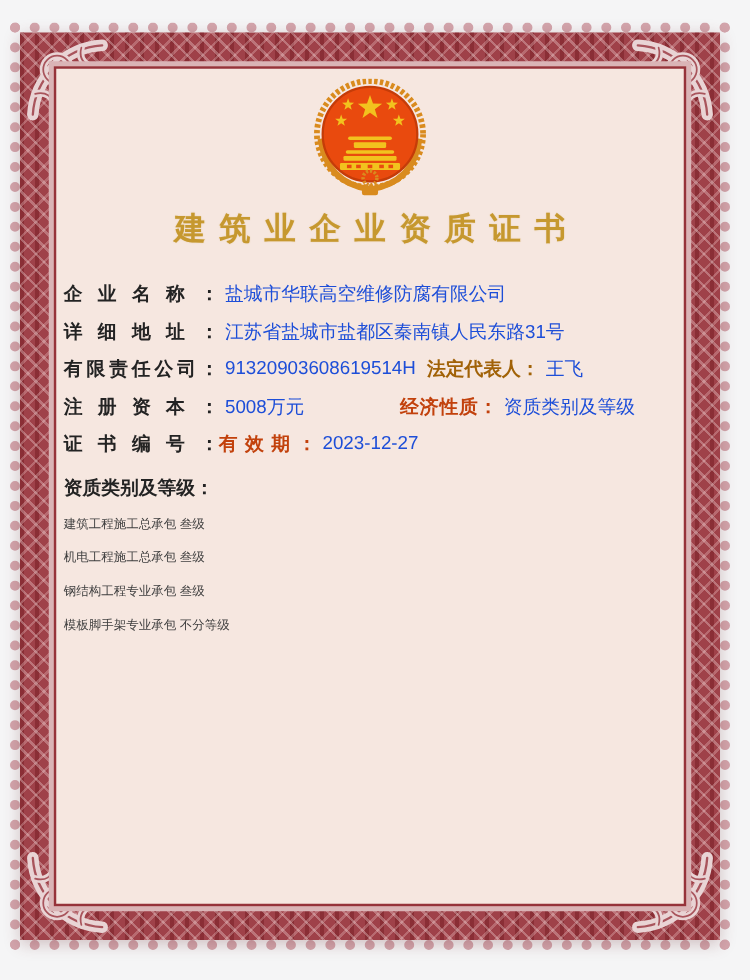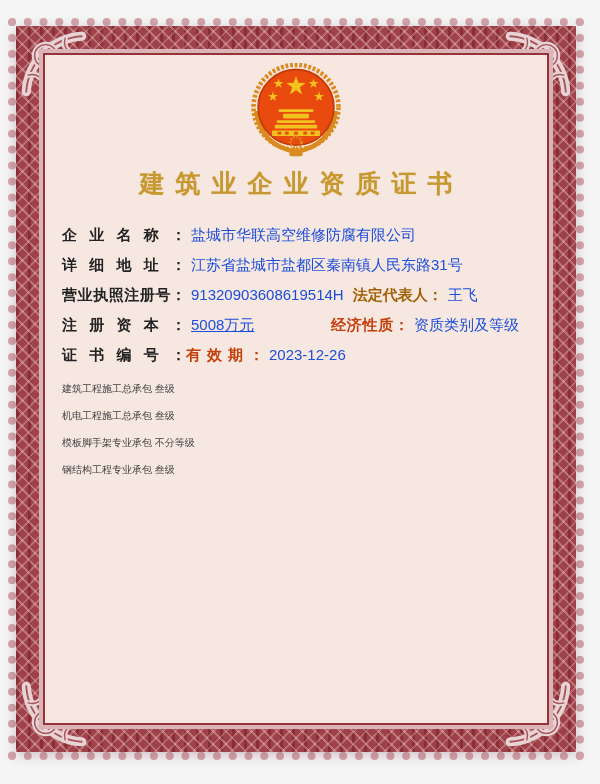--- a/index.html
+++ b/index.html
@@ -26,42 +26,42 @@
   .corner.tr{right:1px;top:1px;transform:rotate(90deg);}
   .corner.br{right:1px;bottom:1px;transform:rotate(180deg);}
   .corner.bl{left:1px;bottom:1px;transform:rotate(270deg);}
   
   .inner{
     position:absolute;inset:27px;
     background:#f6e7e0;
     border:2px solid #96333a;
     box-shadow:0 0 0 4px #dab4b6;
   }
-  .content{position:absolute;inset:0;padding:8px 17px;overflow:hidden;}
+  .content{position:absolute;inset:0;padding:8px 6px;overflow:hidden;}
   .emblem{display:block;margin:0 auto;width:94px;height:96px;}
   .title{
     margin-top:8px;text-align:center;
     font-size:25px;font-weight:bold;color:#c6982f;
     letter-spacing:11px;padding-left:11px;line-height:1.3;
     text-shadow:0 0 1px rgba(198,152,47,.45);
   }
   .fields{margin-top:26px;font-size:15px;color:#454545;}
   .row{display:flex;height:30px;white-space:nowrap;}
   .lbl{
     display:inline-block;width:124px;flex:0 0 124px;
     font-weight:bold;color:#232323;
     text-align:justify;text-align-last:justify;
   }
   .lbl2{
     display:inline-block;width:78px;flex:0 0 78px;
     font-weight:bold;color:#c2410c;
     text-align:justify;text-align-last:justify;
   }
   .val{color:#1d4ed8;margin-left:5px;}
-  .v1{display:inline-block;width:140px;flex:0 0 140px;text-decoration:underline;}
+  .v1{display:inline-block;width:140px;flex:0 0 140px;}
   .inline-lbl{font-weight:bold;color:#a16207;margin-left:9px;}
   .qual-head{height:30px;display:flex;align-items:center;font-weight:bold;color:#232323;font-size:15px;}
   .qual-item{height:27px;display:flex;align-items:center;color:#3e3e3e;font-size:10px;}
 </style>
 </head>
 <body>
 
 <div class="stage">
 
   <svg width="0" height="0" style="position:absolute">
@@ -141,42 +141,43 @@
             <span class="lbl">企业名称：</span>
             <span class="val">盐城市华联高空维修防腐有限公司</span>
           </div>
 
           <div class="row">
             <span class="lbl">详细地址：</span>
             <span class="val">江苏省盐城市盐都区秦南镇人民东路31号</span>
           </div>
 
           <div class="row">
-            <span class="lbl">营业执照注册号：</span>
+            <span class="lbl">有限责任公司：</span>
             <span class="val">91320903608619514H</span>
             <span class="inline-lbl">法定代表人：</span>
             <span class="val">王飞</span>
           </div>
 
           <div class="row">
             <span class="lbl">注册资本：</span>
             <span class="val v1">5008万元</span>
             <span class="lbl2">经济性质：</span>
             <span class="val">资质类别及等级</span>
           </div>
 
           <div class="row">
             <span class="lbl">证书编号：</span>
             <span class="lbl2">有效期：</span>
-            <span class="val">2023-12-26</span>
+            <span class="val">2023-12-27</span>
           </div>
 
+          <div class="qual-head">资质类别及等级：</div>
 
           <div class="qual-item">建筑工程施工总承包 叁级</div>
           <div class="qual-item">机电工程施工总承包 叁级</div>
+          <div class="qual-item">钢结构工程专业承包 叁级</div>
           <div class="qual-item">模板脚手架专业承包 不分等级</div>
-          <div class="qual-item">钢结构工程专业承包 叁级</div>
         </div>
 
       </div>
     </div>
   </div>
 </div>
 
 </body></html>

